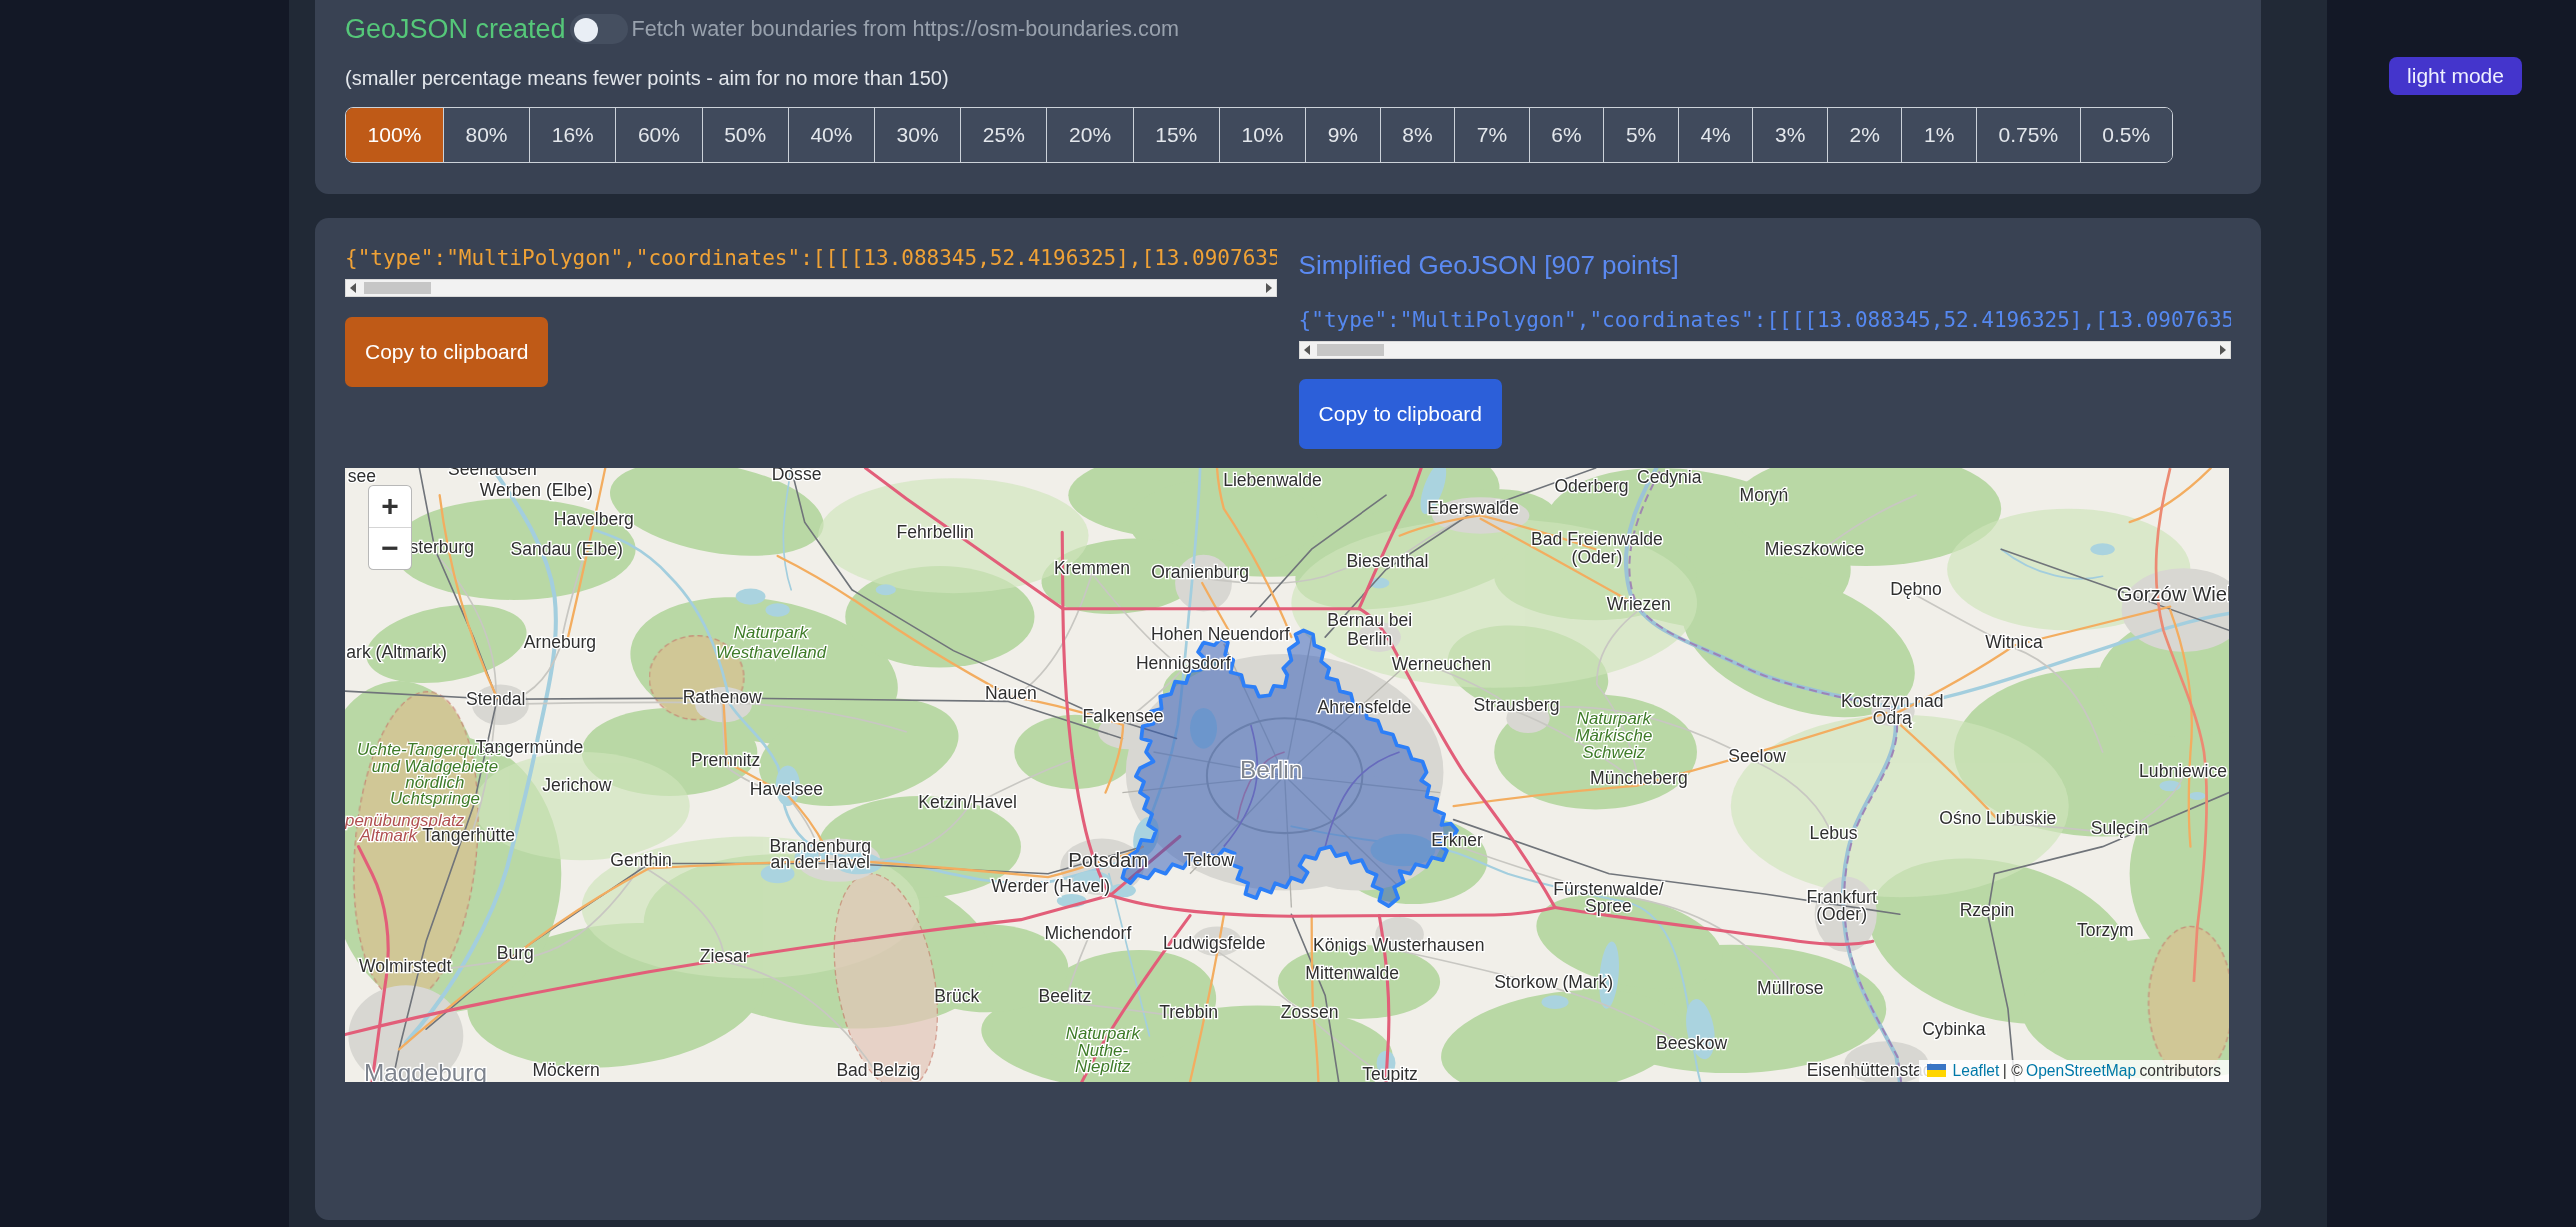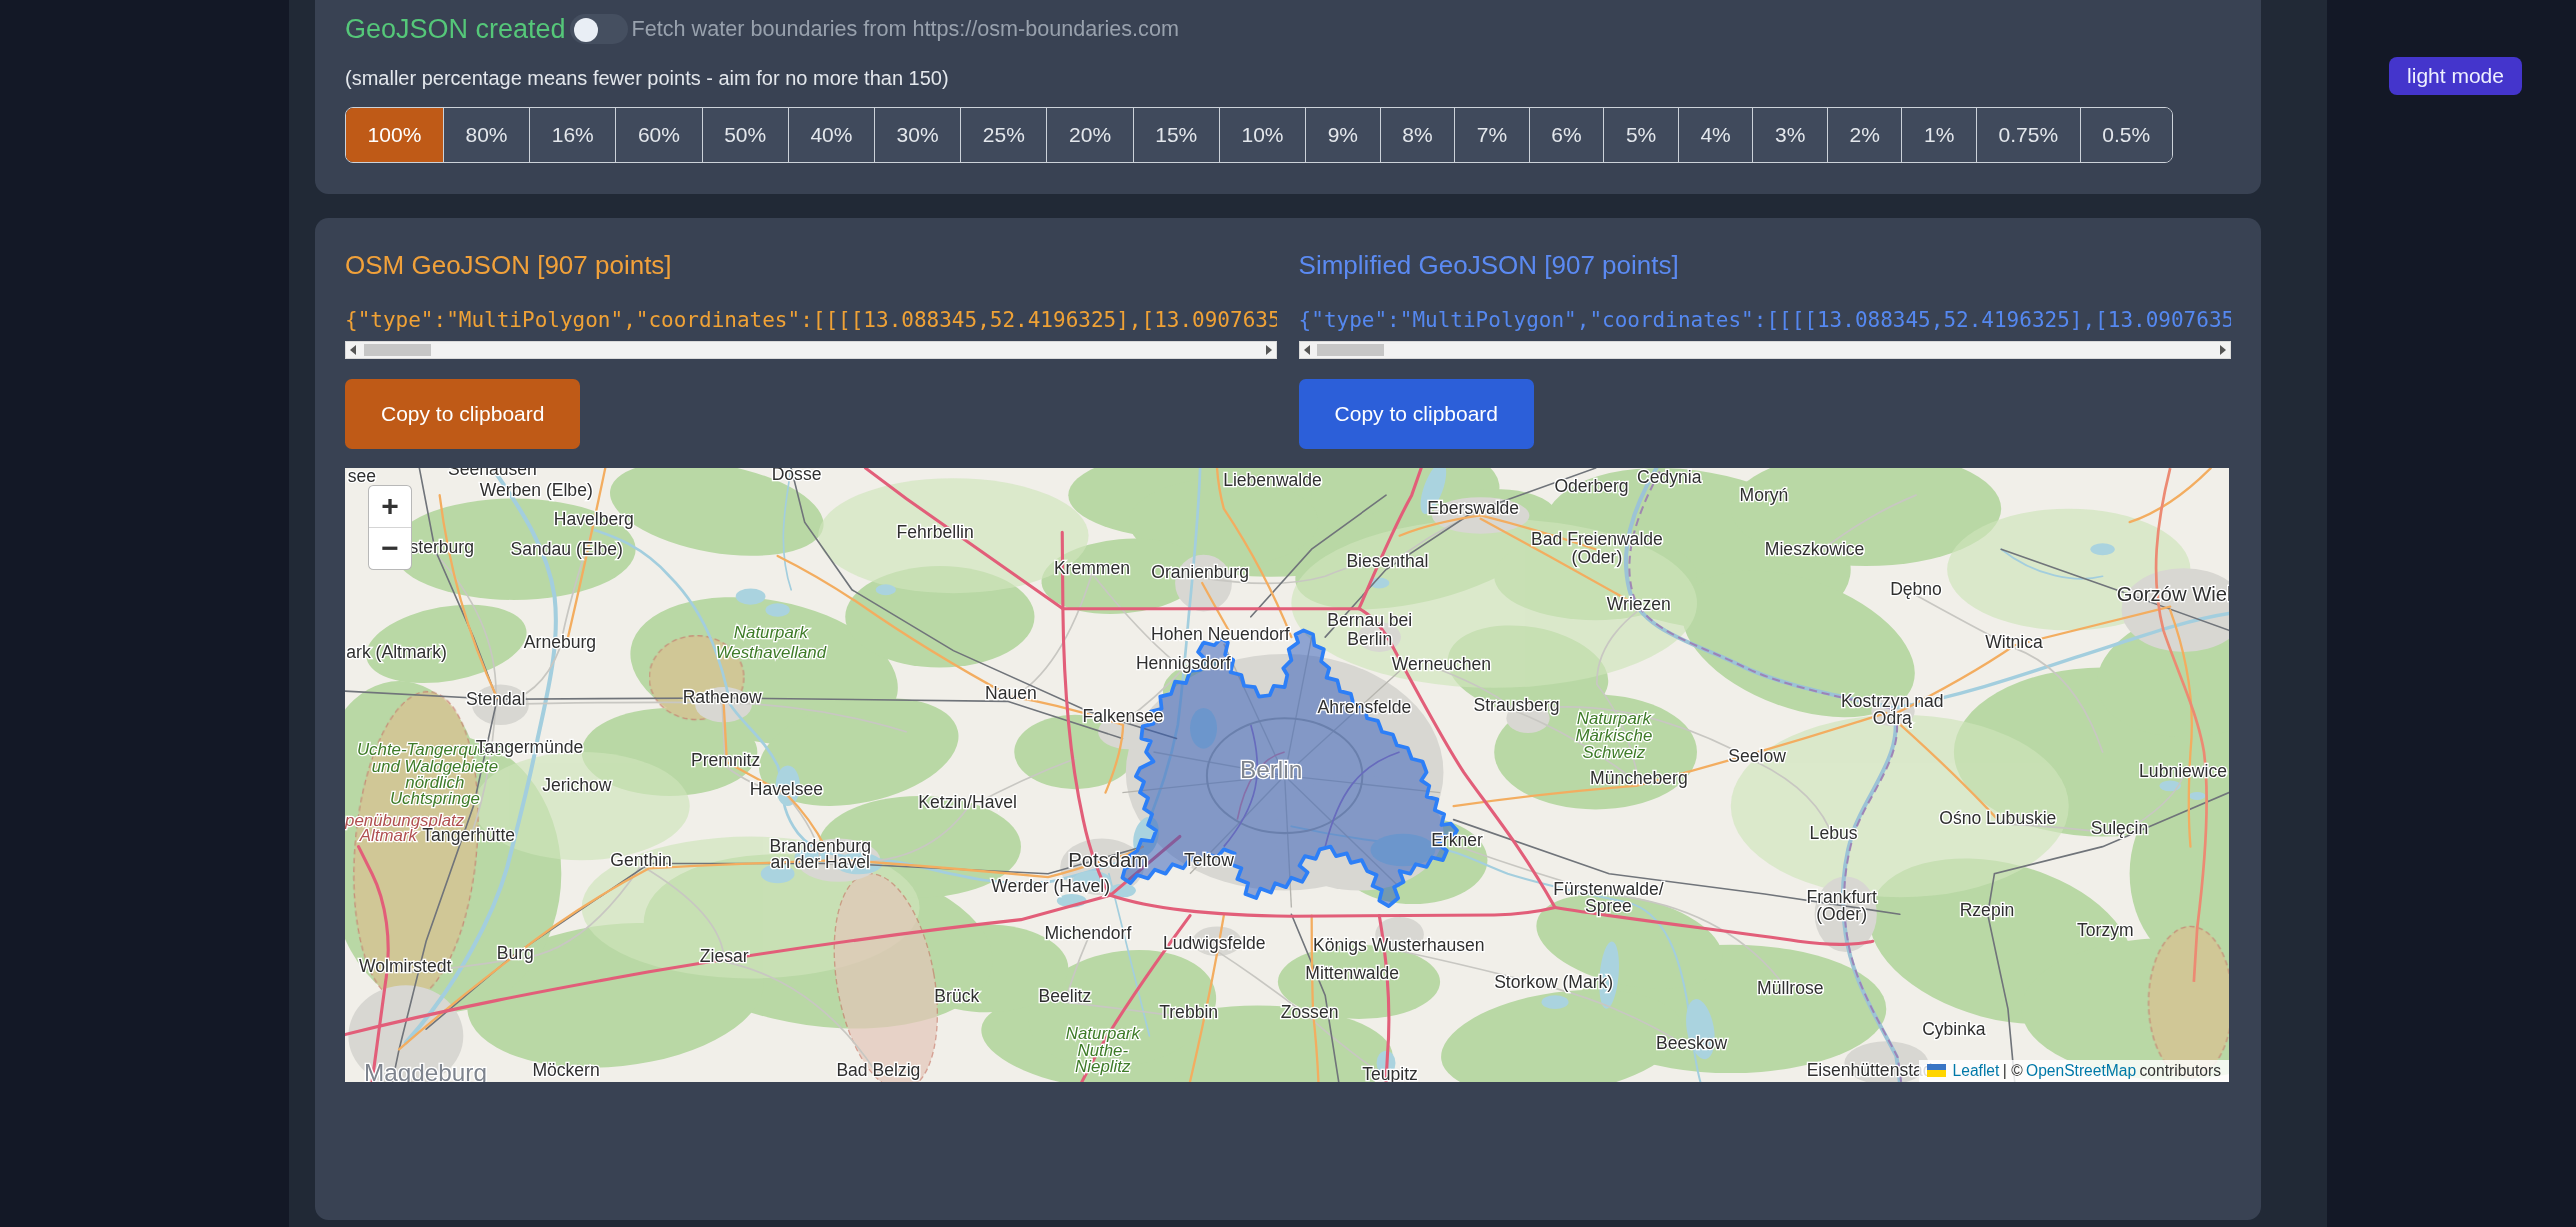--- a/index.html
+++ b/index.html
@@ -29,21 +29,21 @@
   .orange-t{color:#f1a13a;} .blue-t{color:#5b8af2;}
   .json-line{margin-top:27px;font-family:"DejaVu Sans Mono",monospace;font-size:21px;height:26px;line-height:26px;
              white-space:nowrap;overflow:hidden;}
   .json-orange{color:#f0a236;} .json-blue{color:#5588f0;}
   .hscroll{margin-top:8px;height:17.6px;background:#f2f2f2;border:0.7px solid #d9d9d9;position:relative;box-sizing:border-box;cursor:pointer;}
   .hs-thumb{position:absolute;left:17.6px;top:2px;bottom:2px;width:7.2%;background:#c6c6c6;}
   .hs-arrow{position:absolute;top:50%;transform:translateY(-50%);width:0;height:0;border-top:5.4px solid transparent;border-bottom:5.4px solid transparent;}
   .hs-left{left:4px;border-right:6px solid #555;}
   .hs-right{right:4px;border-left:6px solid #555;}
   .copy-btn{margin-top:20px;height:70px;border:none;border-radius:6.8px;font-size:21px;color:#fff;
-            padding:0 36px;cursor:pointer;font-family:inherit;}
+            padding:0 20px;cursor:pointer;font-family:inherit;}
   .copy-orange{background:#bf5a17;} .copy-blue{background:#2c5fd9;}
   .preview-title{margin-top:64px;font-size:22px;font-weight:bold;color:#f3f4f6;height:27px;line-height:27px;}
   
   #map{margin-top:19px;position:relative;width:1884px;height:614px;background:#f1efe9;overflow:hidden;}
   #map svg{position:absolute;left:0;top:0;}
   .zoomctl{position:absolute;left:23px;top:17px;width:42px;background:#fff;border:1.4px solid rgba(0,0,0,.28);
            border-radius:5.4px;overflow:hidden;z-index:5;}
   .zbtn{height:41px;text-align:center;font-size:30px;font-weight:bold;color:#333;line-height:39px;cursor:pointer;}
   .zbtn:first-child{border-bottom:0.7px solid #d5d5d5;}
   .attrib{position:absolute;right:0;bottom:0;height:21.6px;background:rgba(255,255,255,.82);z-index:5;
@@ -100,21 +100,20 @@
           <div class="pct">2%</div>
           <div class="pct">1%</div>
           <div class="pct">0.75%</div>
           <div class="pct">0.5%</div>
         </div>
     </div>
 
     <div class="card" id="card-main">
       <div class="cols">
         <div class="col">
-          <div class="panel-title orange-t">OSM GeoJSON [907 points]</div>
           <div class="json-line json-orange">{"type":"MultiPolygon","coordinates":[[[[13.088345,52.4196325],[13.0907635,52.4115</div>
           <div class="hscroll">
             <span class="hs-arrow hs-left"></span>
             <span class="hs-thumb"></span>
             <span class="hs-arrow hs-right"></span>
           </div>
           <button class="copy-btn copy-orange">Copy to clipboard</button>
         </div>
         <div class="col">
           <div class="panel-title blue-t">Simplified GeoJSON [907 points]</div>

